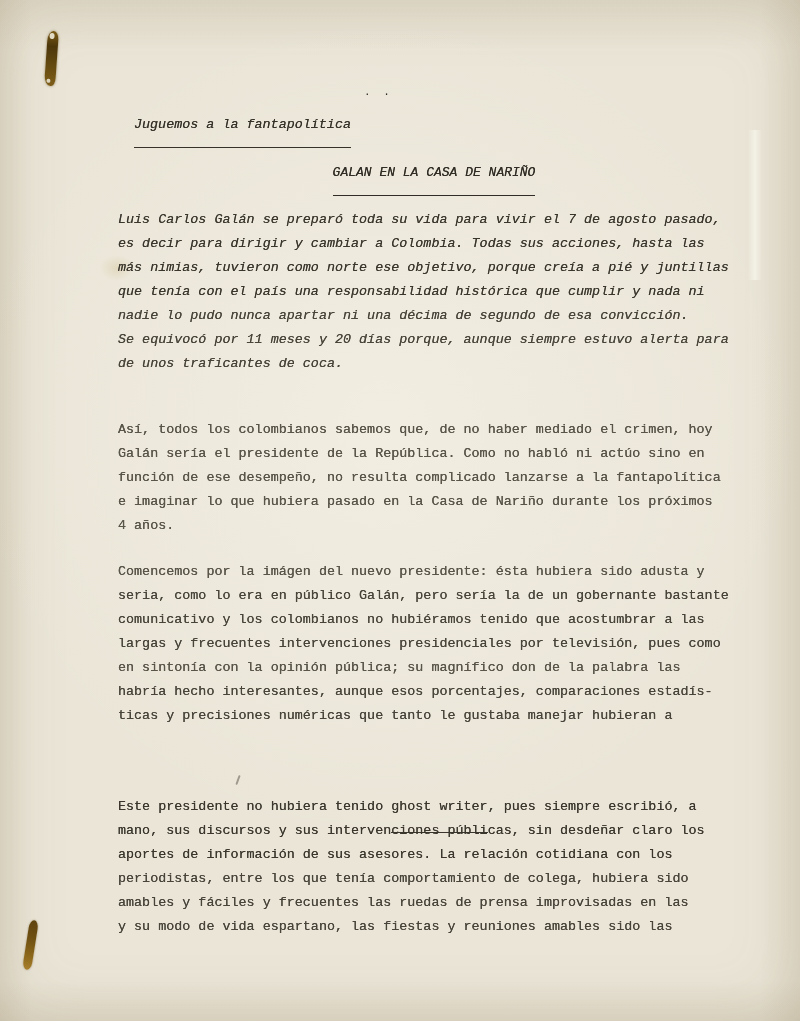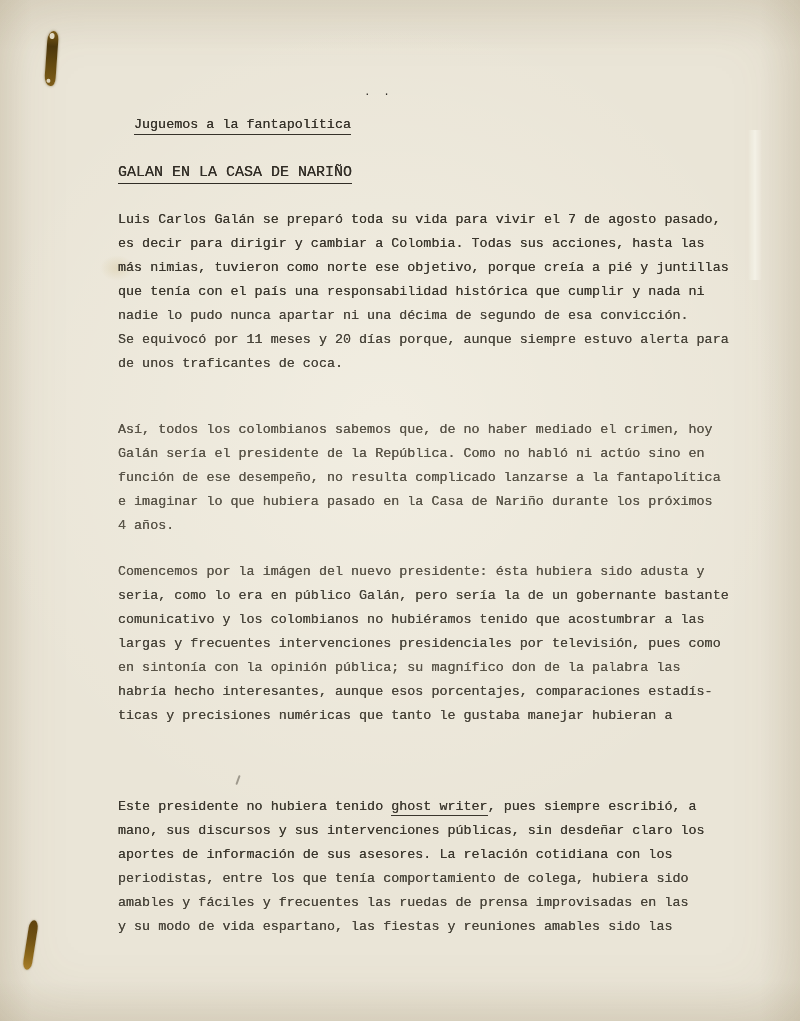--- a/index.html
+++ b/index.html
@@ -50,25 +50,25 @@
   }
   
   .doc-text{position:absolute;left:118px;width:632px;}
   .line{height:24px;line-height:24px;font-size:13.4px;white-space:pre;
     text-shadow:0 0 0.5px rgba(55,50,40,0.85);}
   .ink-dark{color:#3a362d;}
   .ink-mid{color:#48443a;}
   .ink-dim{color:#5a5549;}
   .header-row{position:absolute;left:134px;top:113px;height:24px;line-height:24px;font-size:13.4px;}
   .title-row{position:absolute;left:118px;top:161px;width:632px;height:24px;line-height:24px;
-    font-size:15px;text-align:left;}
-  .u{border-bottom:1.4px solid currentColor;padding-bottom:2px;}
+    font-size:13px;text-align:center;}
+  .u{border-bottom:1.4px solid currentColor;padding-bottom:15px;font-style:italic;}
   .header-row .u{color:#36322a;text-shadow:0 0 0.5px rgba(50,45,35,0.9);}
   .title-row .u{color:#312d26;text-shadow:0 0 0.6px rgba(45,40,32,0.95);}
-  .ghost{border-bottom:1.4px solid currentColor;padding-bottom:1px;}
+  .ghost{border-bottom:1.4px solid currentColor;padding-bottom:18px;}
 </style>
 </head>
 <body>
 
 <div class="sheet">
 
   <div class="blemish-a"></div>
   <div class="blemish-b"></div>
 
   <div class="stain-top"></div>
@@ -78,21 +78,21 @@
   <div class="stray-dots">. .</div>
 
   <div class="header-row">
     <span class="u">Juguemos a la fantapolítica</span>
   </div>
 
   <div class="title-row">
     <span class="u">GALAN EN LA CASA DE NARIÑO</span>
   </div>
 
-  <div class="doc-text" style="top:208px;">
+  <div class="doc-text" style="top:208px;font-style:italic;">
     <div class="line ink-dark">Luis Carlos Galán se preparó toda su vida para vivir el 7 de agosto pasado,</div>
     <div class="line ink-dark">es decir para dirigir y cambiar a Colombia. Todas sus acciones, hasta las</div>
     <div class="line ink-dark">más nimias, tuvieron como norte ese objetivo, porque creía a pié y juntillas</div>
     <div class="line ink-dark">que tenía con el país una responsabilidad histórica que cumplir y nada ni</div>
     <div class="line ink-mid">nadie lo pudo nunca apartar ni una décima de segundo de esa convicción.</div>
     <div class="line ink-mid">Se equivocó por 11 meses y 20 días porque, aunque siempre estuvo alerta para</div>
     <div class="line ink-mid">de unos traficantes de coca.</div>
   </div>
 
   <div class="doc-text" style="top:418px;">

